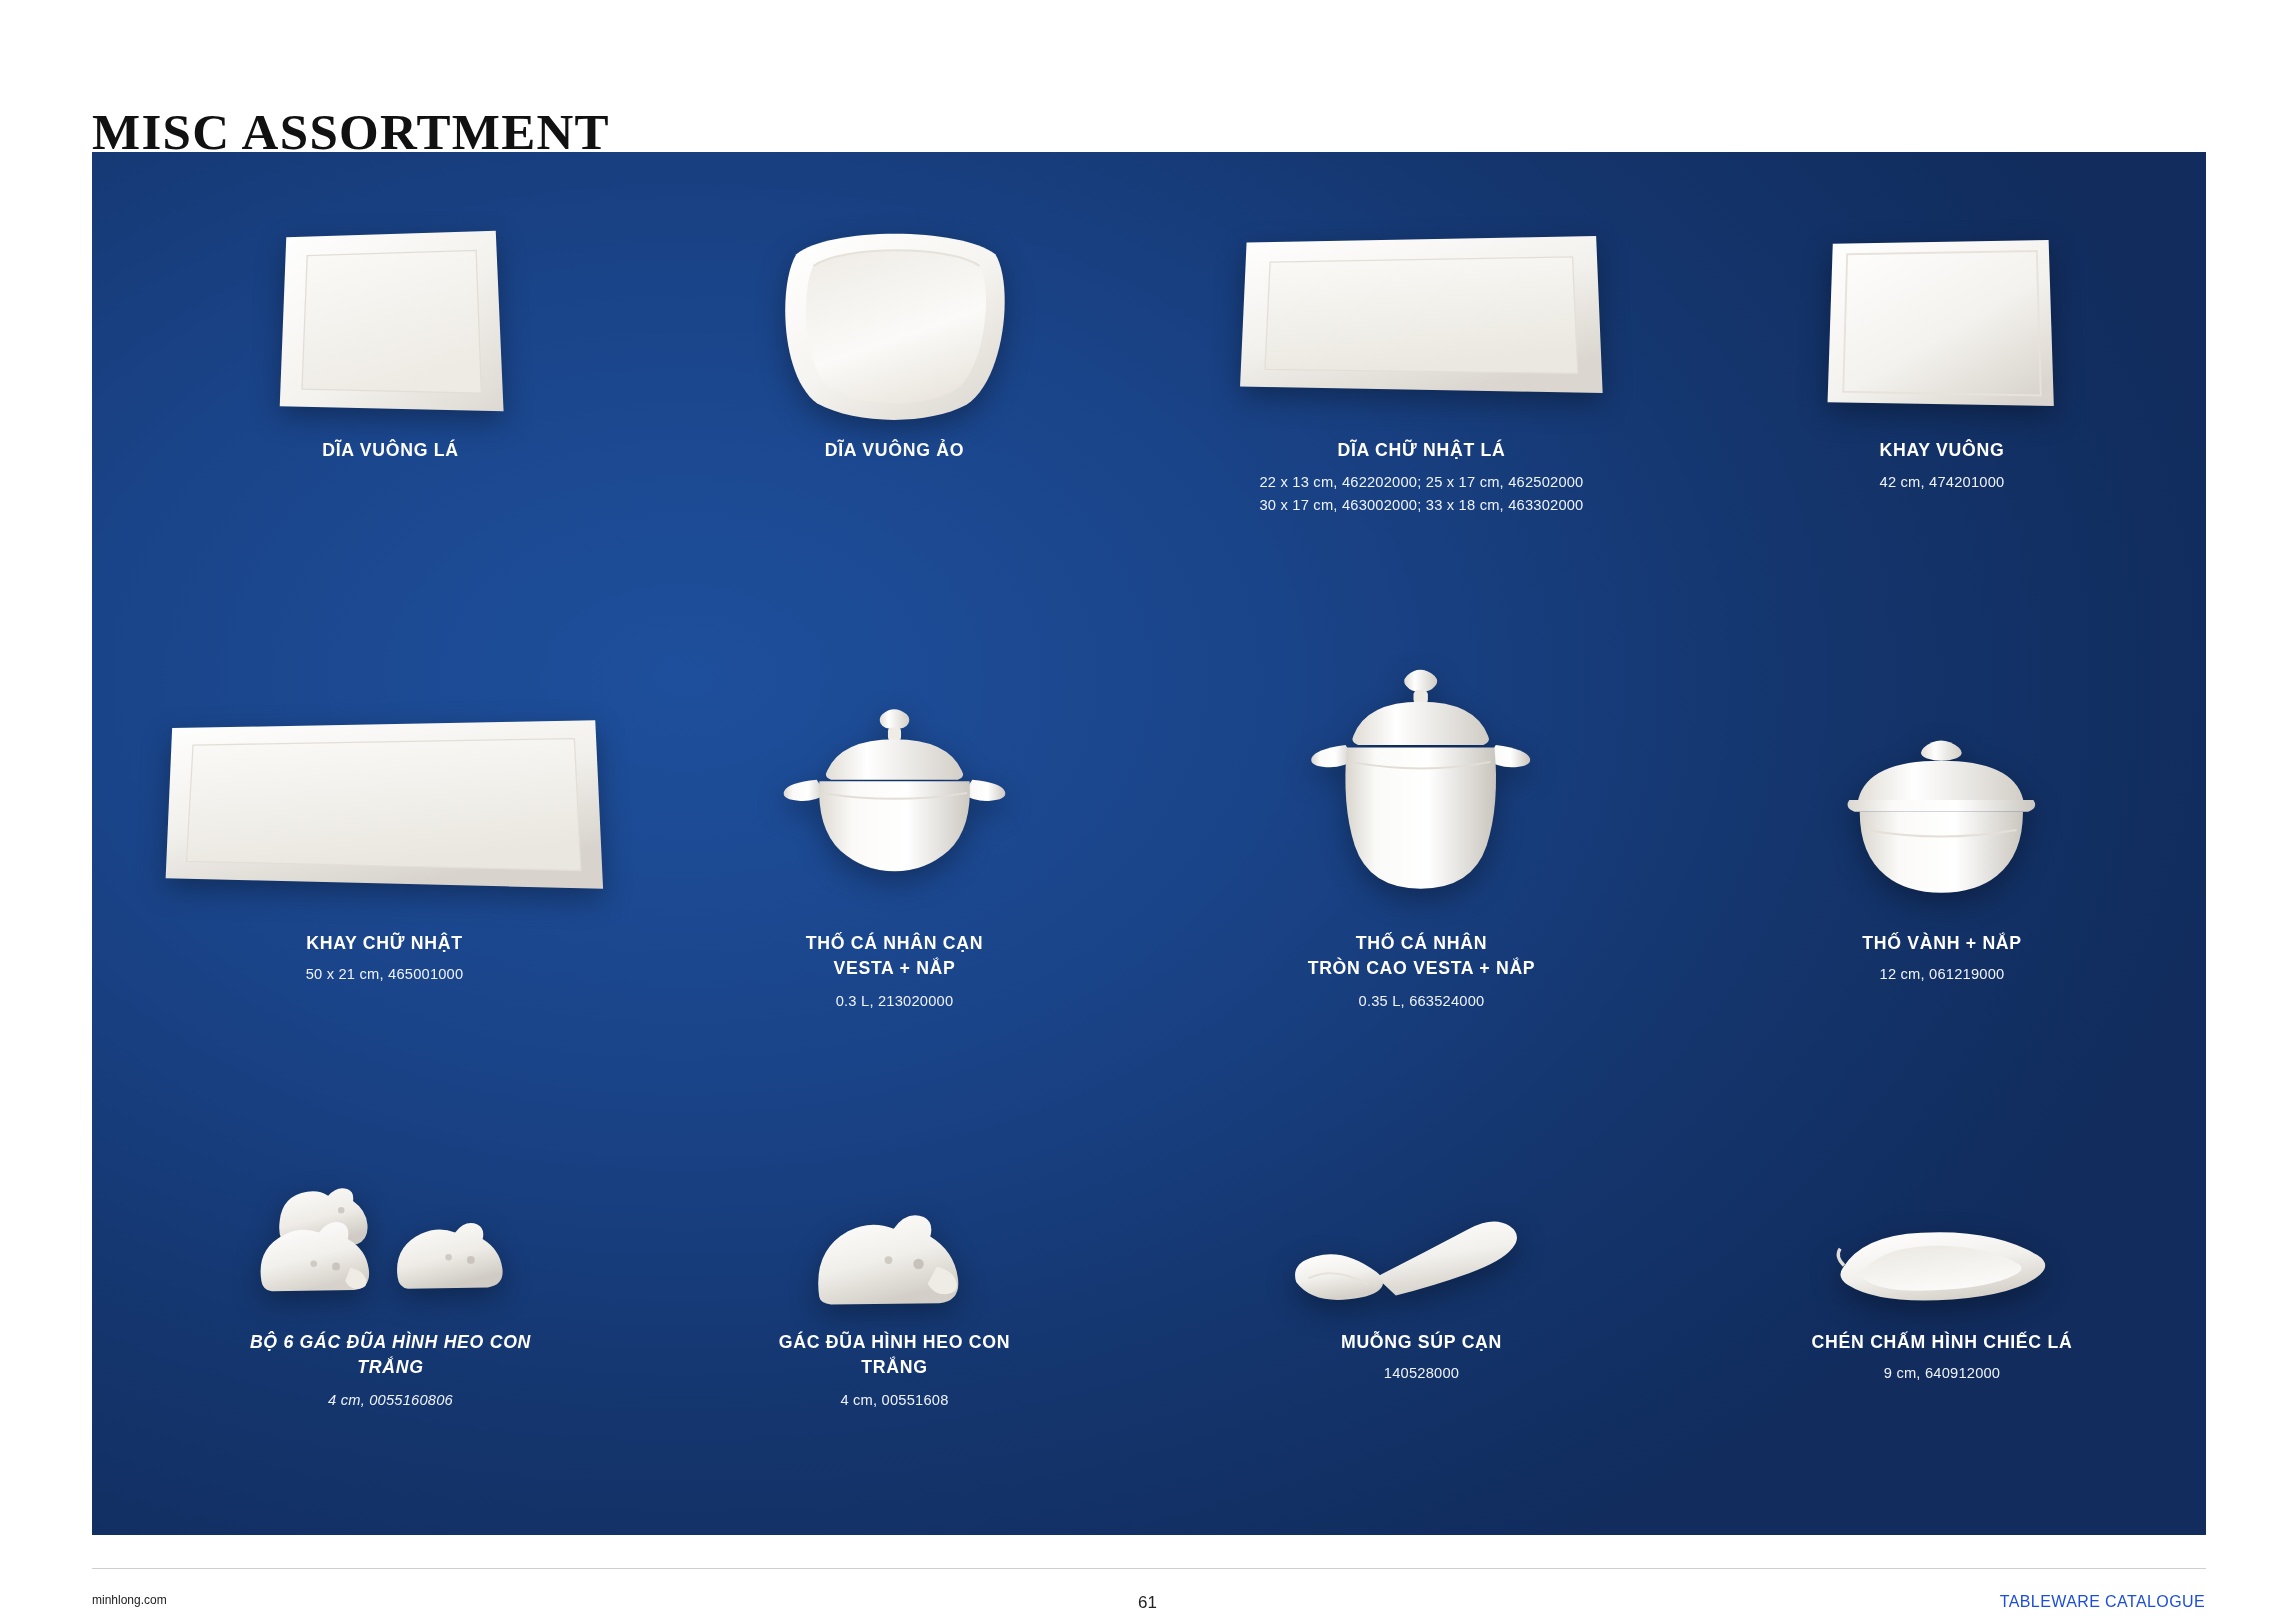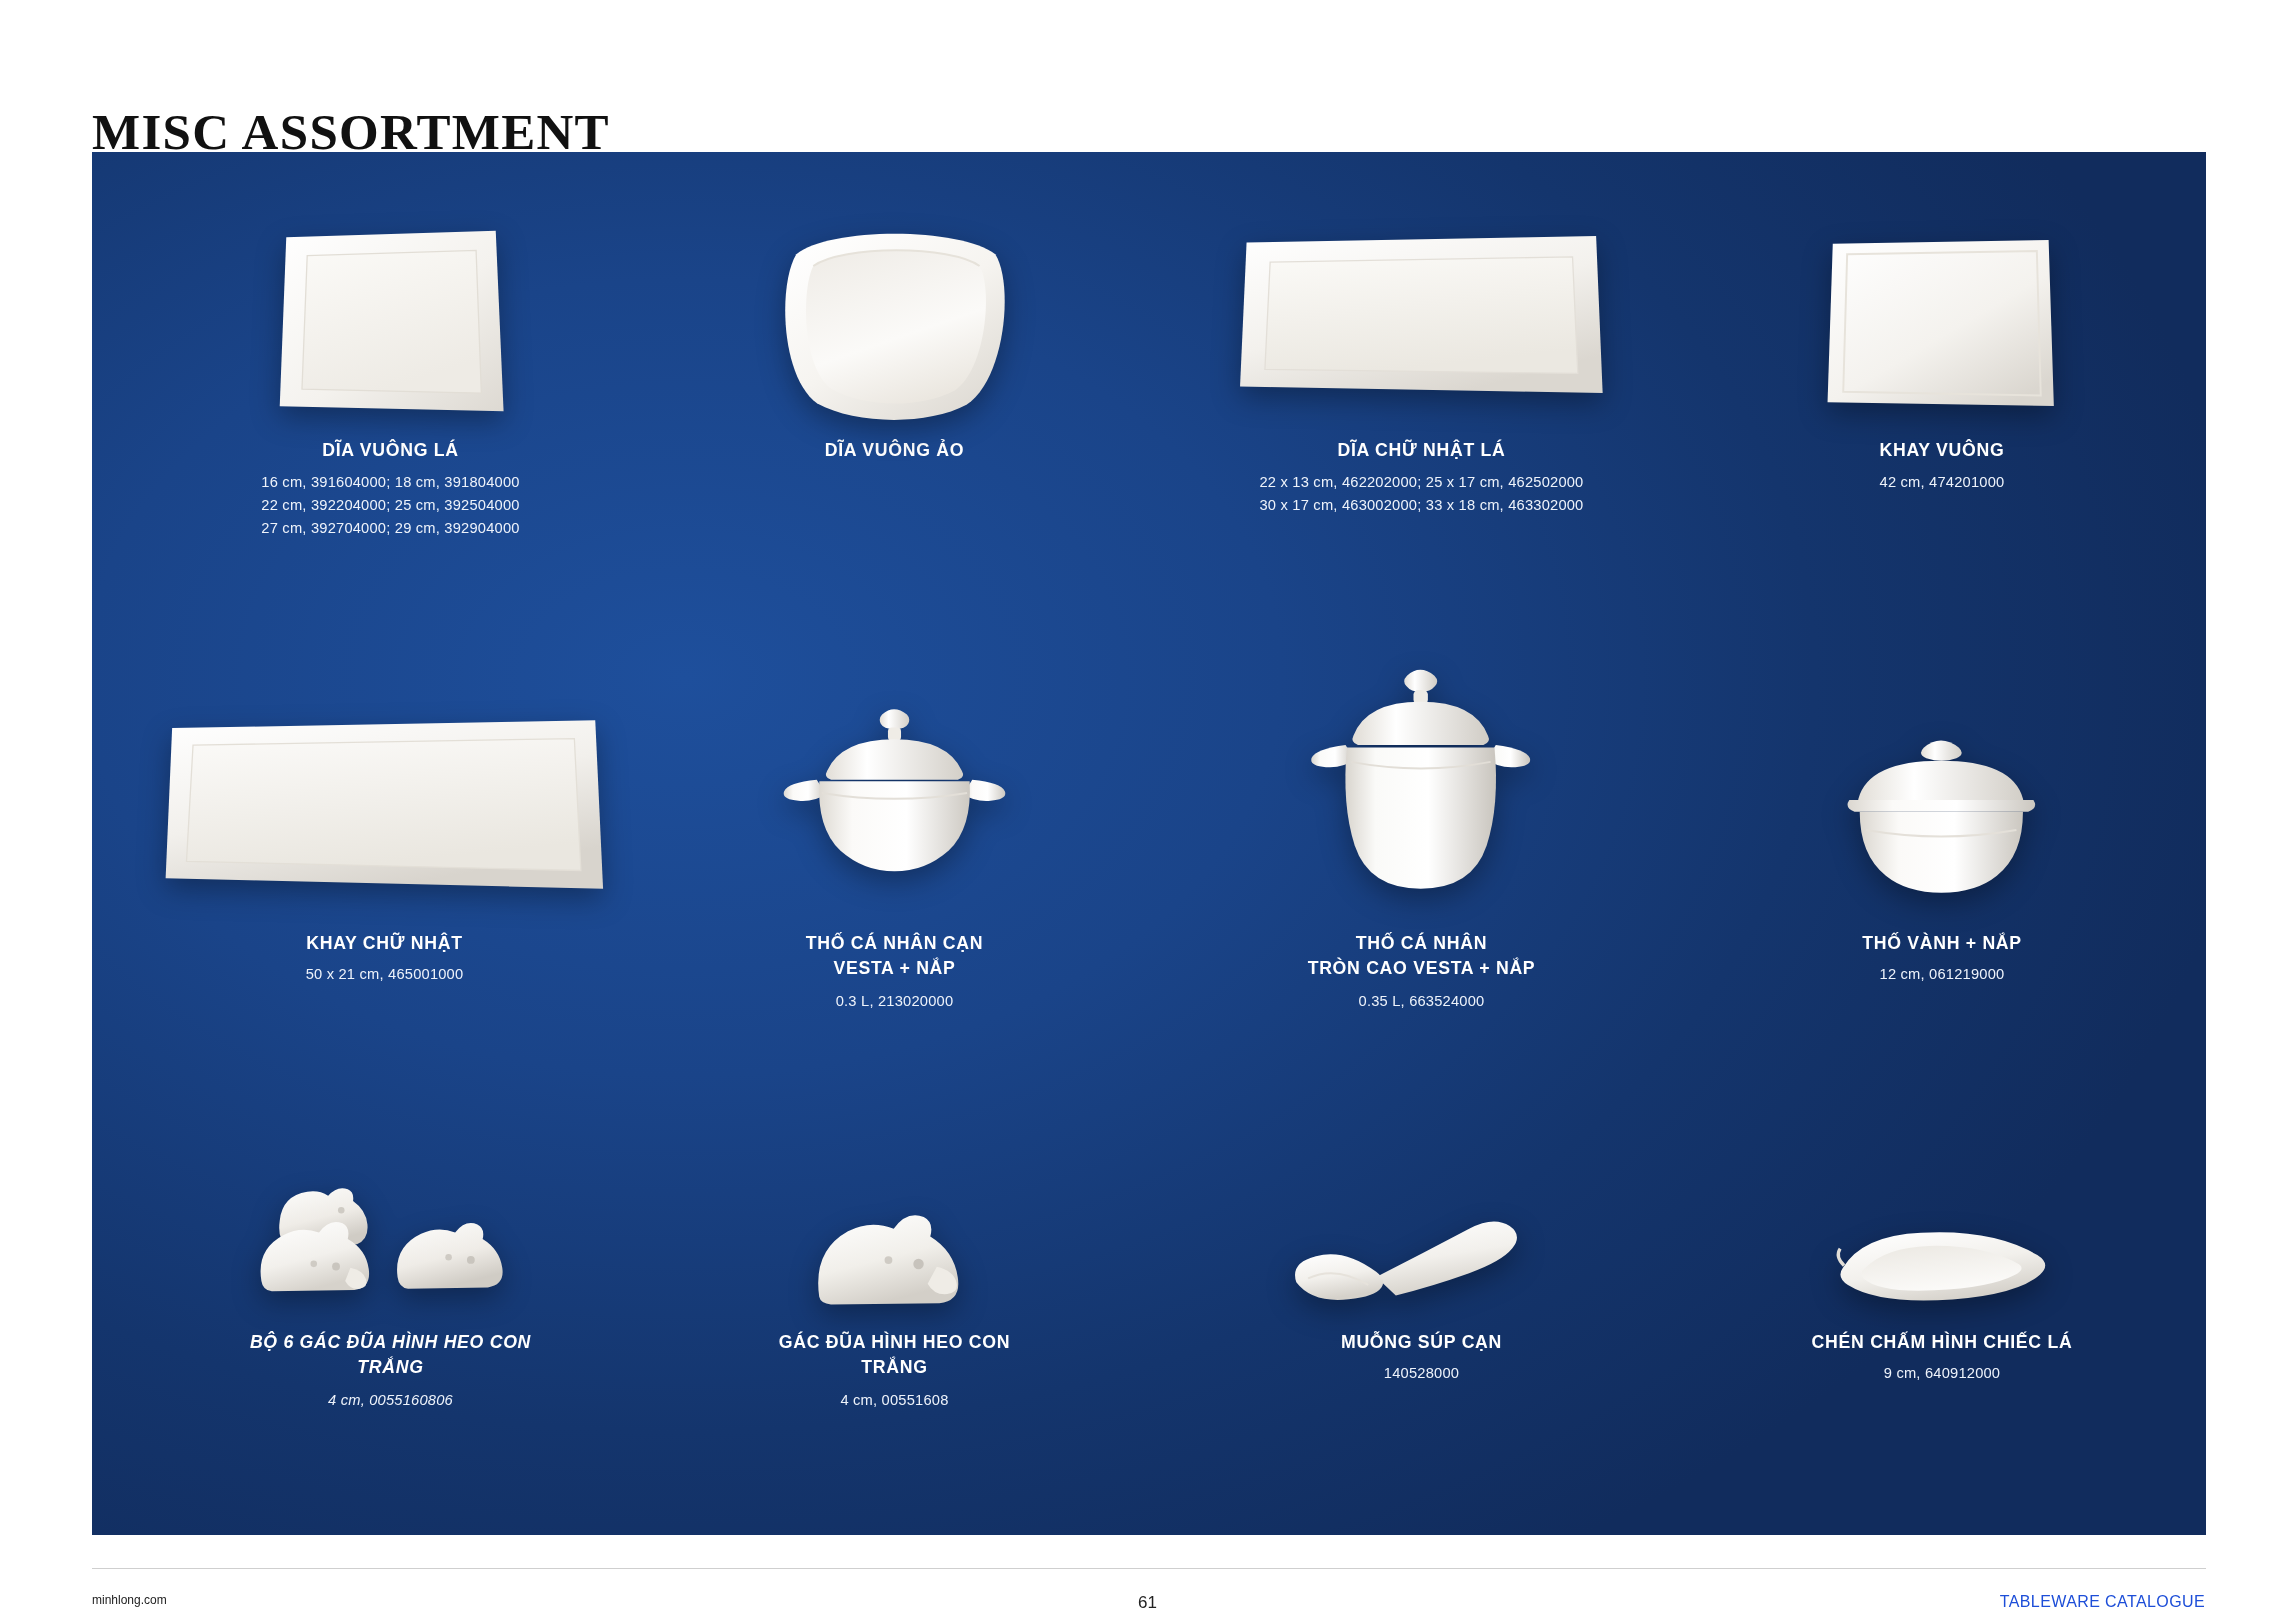--- a/index.html
+++ b/index.html
@@ -155,25 +155,20 @@
                 <stop offset="0%" stop-color="#fbfaf7"></stop>
                 <stop offset="100%" stop-color="#eeebe5"></stop>
               </linearGradient>
             </defs>
             <path d="M20 34 L340 24 L352 300 L10 292 Z" fill="url(#g_sq1)"></path>
             <path d="M52 62 L310 54 L318 272 L44 266 Z" fill="url(#g_sq1in)"></path>
             <path d="M52 62 L310 54 L318 272 L44 266 Z" fill="none" stroke="#e2ded6" stroke-width="2"></path>
           </svg>
         </div>
         <div class="cap-name">DĨA VUÔNG LÁ</div>
-        <div class="cap-codes">
-          <div>16 cm, 391604000; 18 cm, 391804000</div>
-          <div>22 cm, 392204000; 25 cm, 392504000</div>
-          <div>27 cm, 392704000; 29 cm, 392904000</div>
-        </div>
       </div>
 
       <div class="cell" style="left:543px; top:17px; width:497px;">
         <div class="art">
           <svg class="obj" width="249" height="216" viewBox="0 0 380 330">
             <defs>
               <linearGradient id="g_sq2" x1="0.1" y1="0" x2="0.9" y2="1">
                 <stop offset="0%" stop-color="#ffffff"></stop>
                 <stop offset="50%" stop-color="#f6f4f0"></stop>
                 <stop offset="100%" stop-color="#dcd8d1"></stop>

